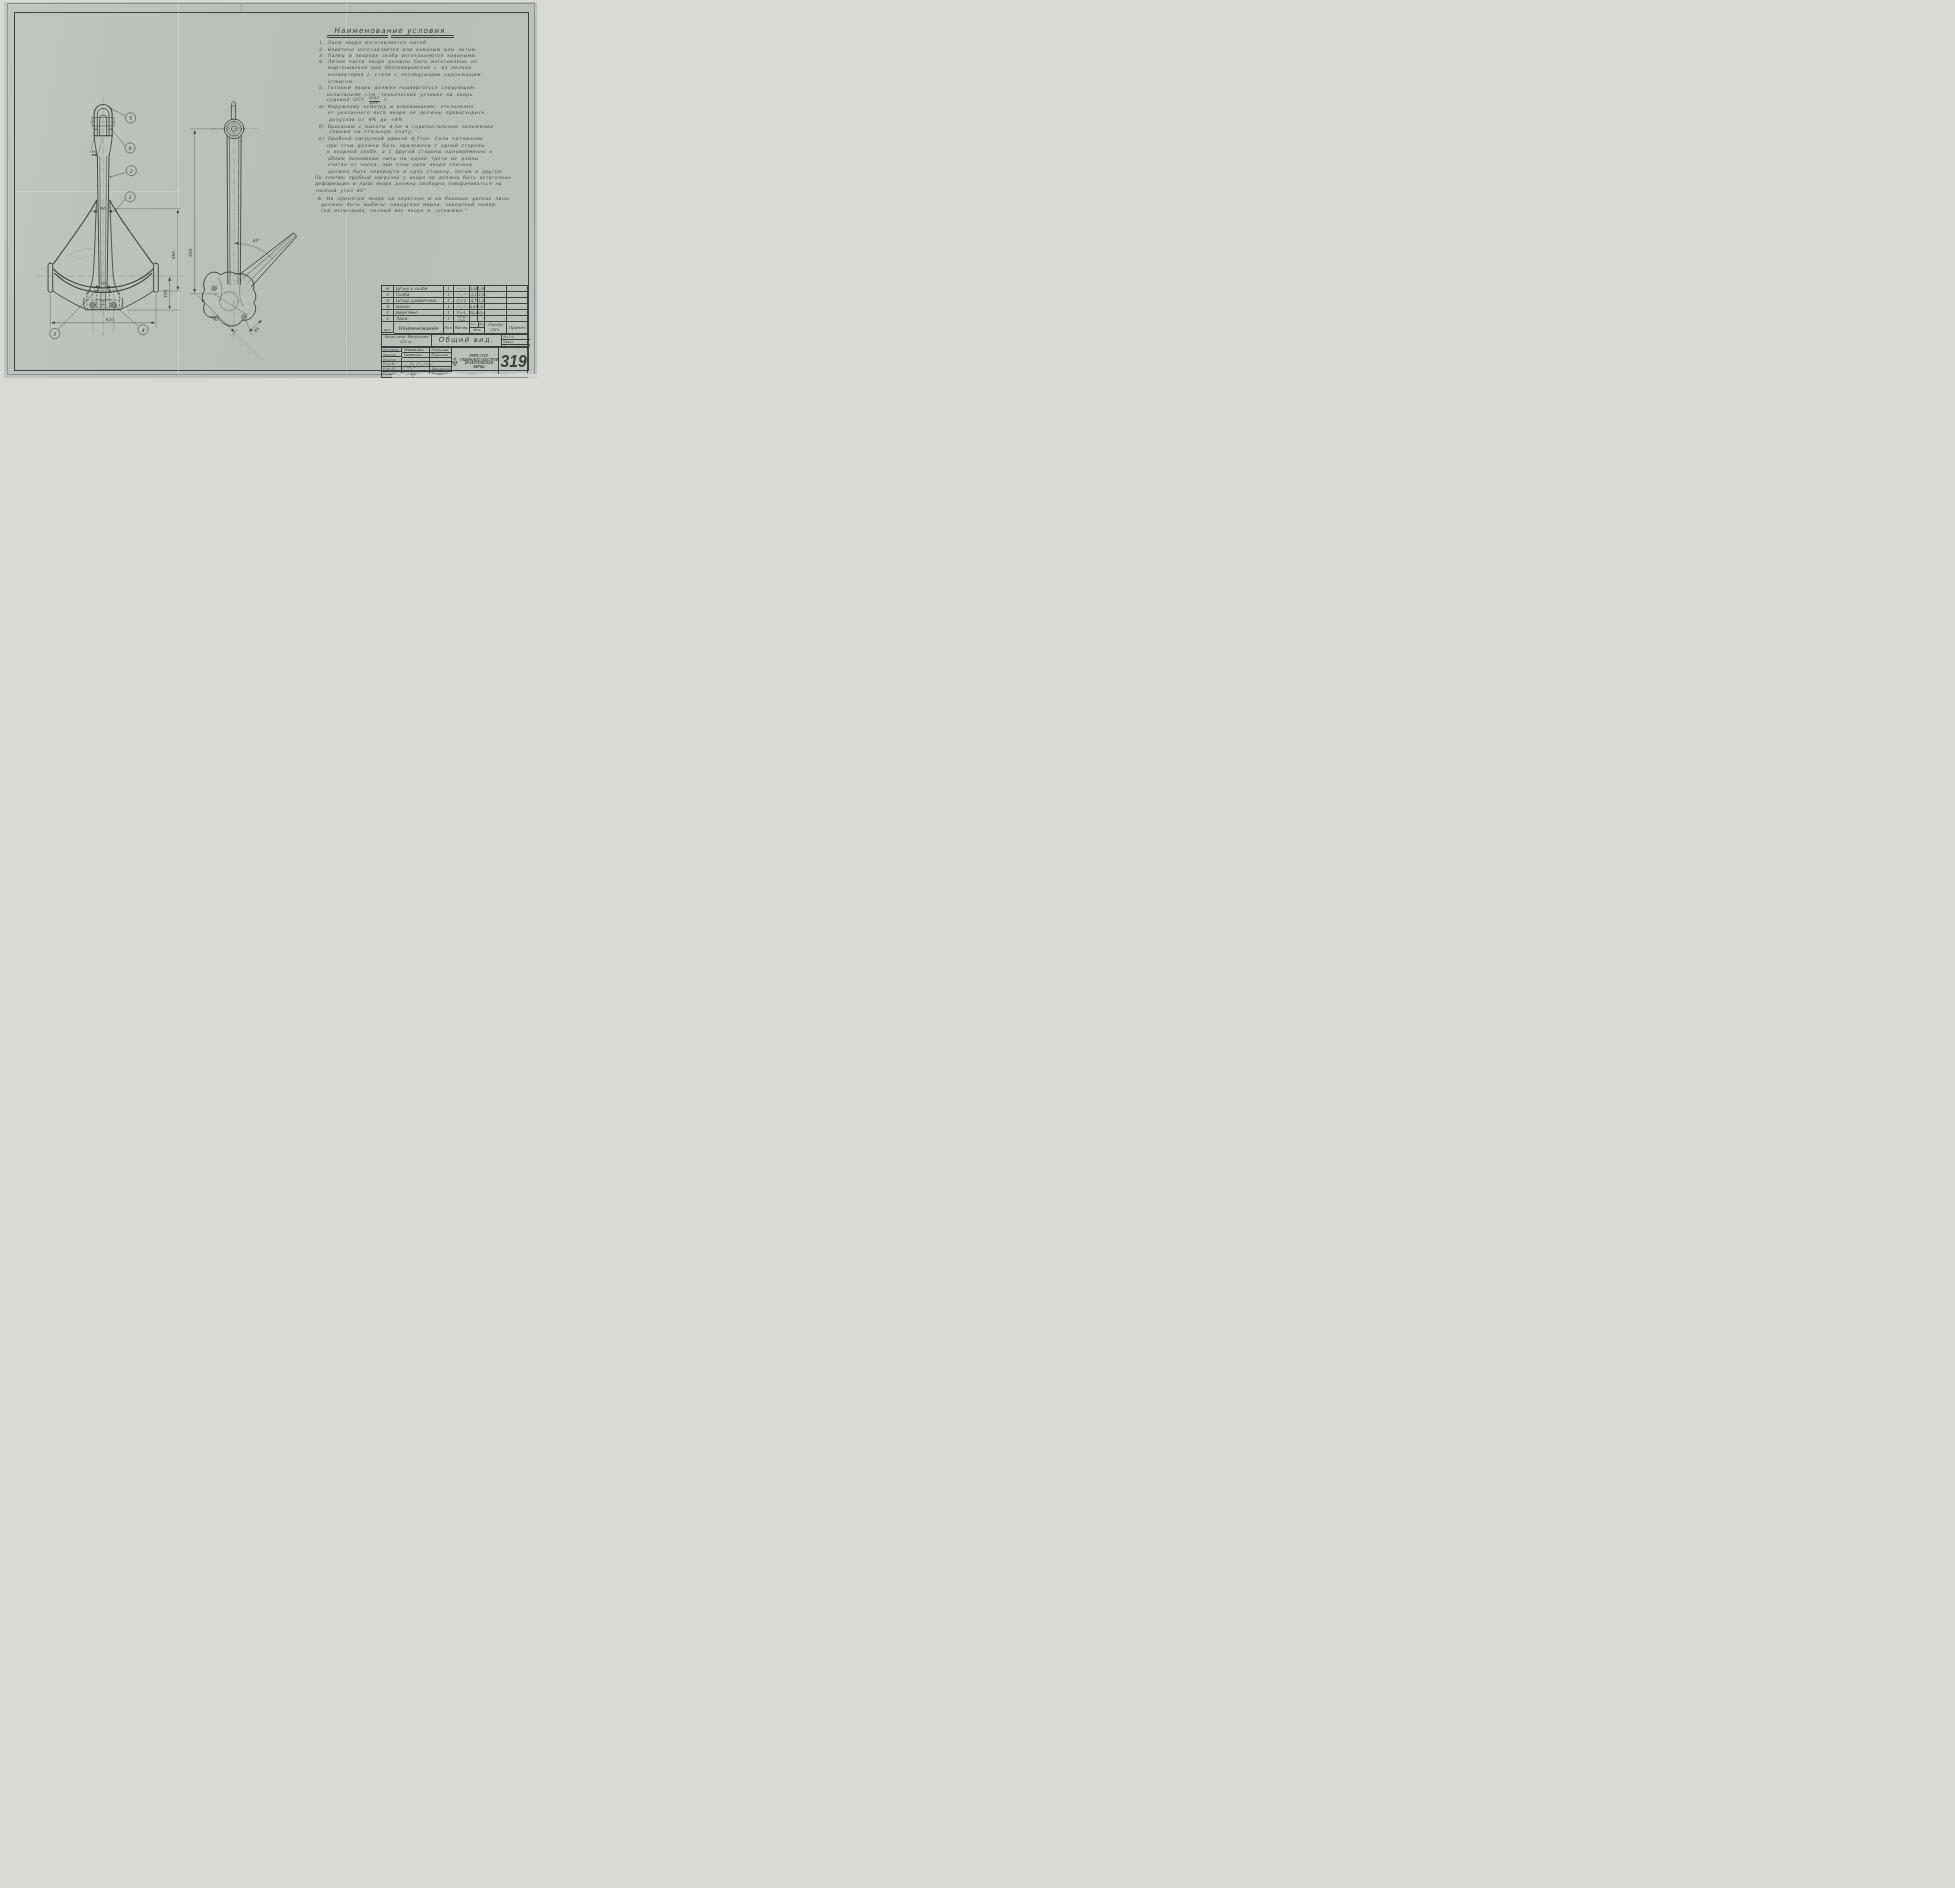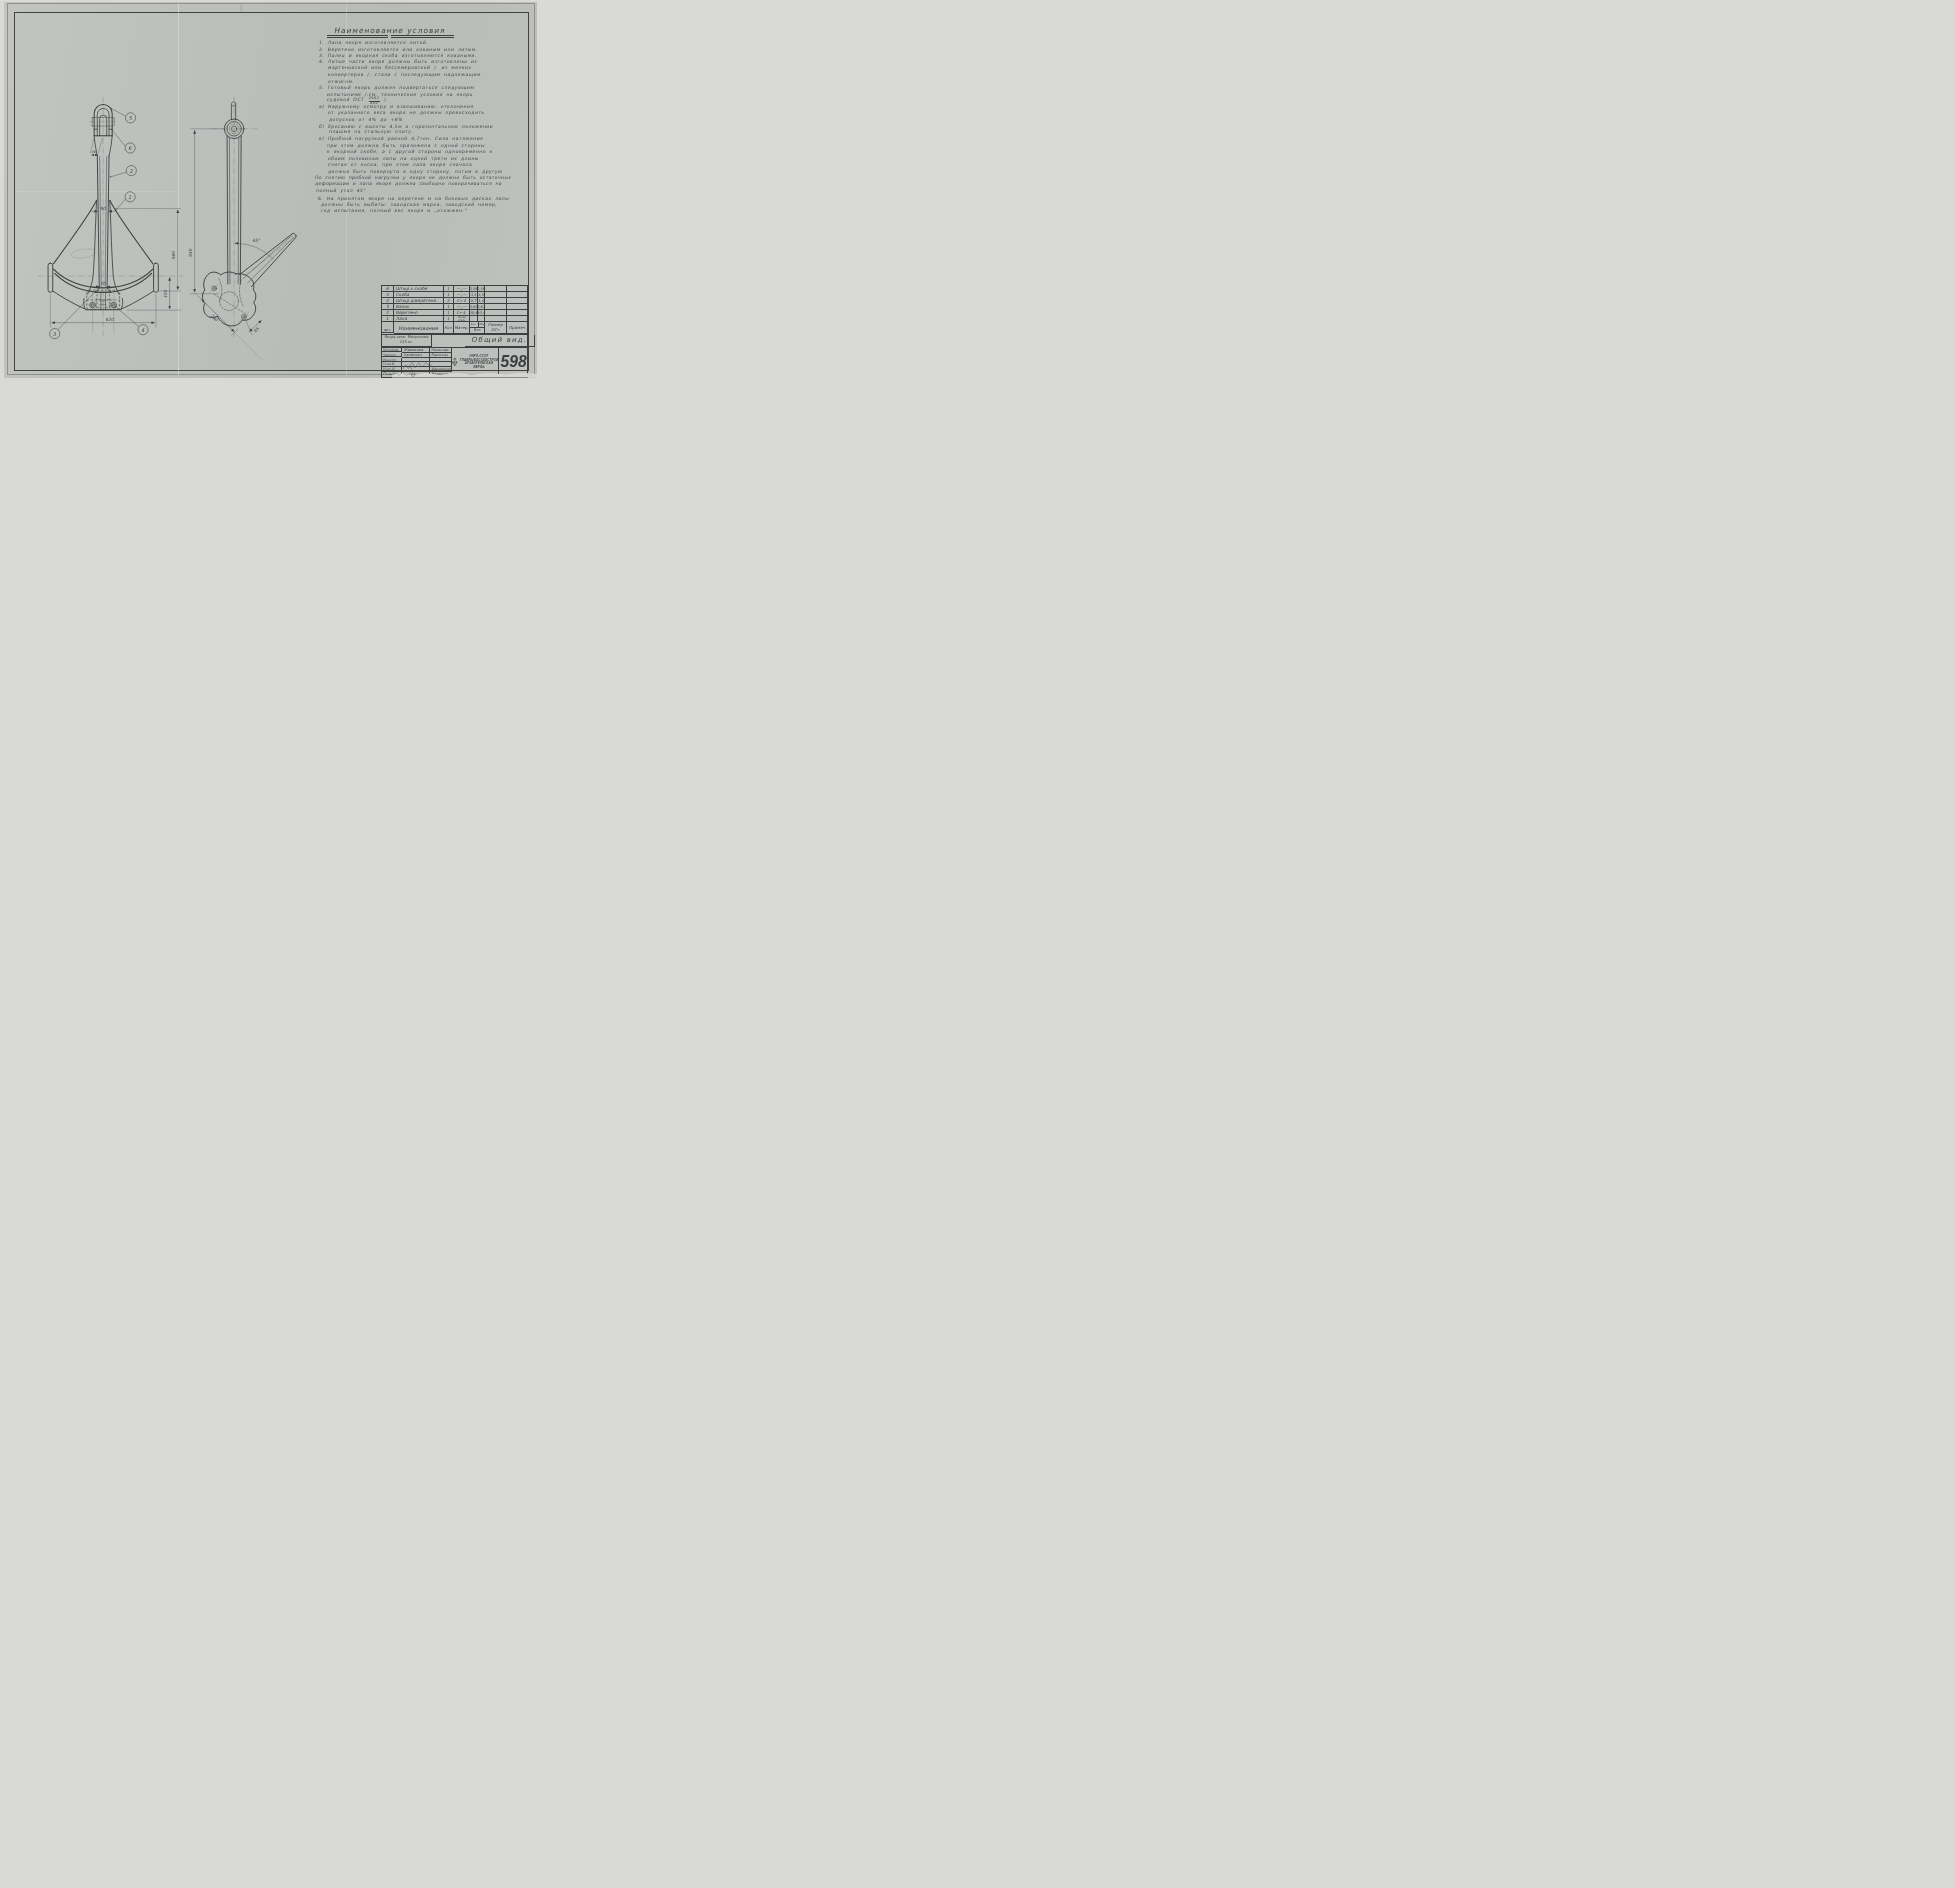--- a/index.html
+++ b/index.html
@@ -28,21 +28,21 @@
   .cell{box-sizing:border-box;border-right:0.6px solid #3d403e;border-bottom:0.6px solid #3d403e;
         overflow:hidden;display:flex;align-items:center;}
   .cell:last-child{border-right:none;}
   .c-num{justify-content:center;font-size:4.3px;}
   .c-name{padding-left:2px;font-size:4.3px;}
   .c-qty{justify-content:center;font-size:3.9px;}
   .c-mat{justify-content:center;font-size:3.9px;text-align:center;line-height:1;}
   .c-w{justify-content:center;font-size:3.7px;}
   .c-sz,.c-nt{justify-content:center;}
   .hdr{font-size:5.1px;}
-  .secB{display:grid;grid-template-columns:50px 70px 28px;height:13px;gap:33px;}
+  .secB{display:grid;grid-template-columns:50px 70px 28px;height:13px;}
   .secC{display:grid;grid-template-columns:20.3px 28px 22px 47px 28.5px;border-bottom:0.8px solid #3d403e;}
   .rlbl{font-size:3.3px;padding-left:1.2px;}
   .rsig{font-size:3.5px;padding-left:1.6px;}
   .rnm{font-size:3.3px;padding-left:1.2px;}
   .stamp{display:flex;align-items:center;justify-content:center;gap:2px;border-right:0.6px solid #3d403e;}
   .stxt{font-family:"Liberation Sans",sans-serif;font-weight:bold;font-size:2.9px;line-height:1.25;
         text-align:center;letter-spacing:0.2px;color:#3d403e;}
   .shnum{display:flex;align-items:center;justify-content:center;
          font-family:"Liberation Sans",sans-serif;font-weight:bold;font-size:15.6px;color:#3b3e3c;}
   .tear{position:absolute;left:392px;top:371px;width:145px;height:6.6px;background:#d5d6d2;
@@ -210,21 +210,21 @@
             <text x="24" y="40">В</text>
           </g>
         </svg>
         <div class="stxt">
           <div>НКРП-СССР</div>
           <div>ГЛАВРЫБОСУДОСТРОЙ</div>
           <div>АРХАНГЕЛЬСКАЯ</div>
           <div>ВЕРФЬ</div>
         </div>
       </div>
-      <div class="shnum" style="grid-column:5;grid-row:1/7;">598</div>
+      <div class="shnum" style="grid-column:5;grid-row:1/7;">319</div>
 
       <div class="cell rlbl" style="grid-column:1;height:4.6px">Чертил</div>
       <div class="cell rsig">Едемская.</div>
       <div class="cell rnm">Едемская</div>
 
       <div class="cell rlbl" style="grid-column:1;height:4.6px">Констр.</div>
       <div class="cell rsig"></div>
       <div class="cell rnm"></div>
 
       <div class="cell rlbl" style="grid-column:1;height:4.6px">Н-нк.Б.</div>

